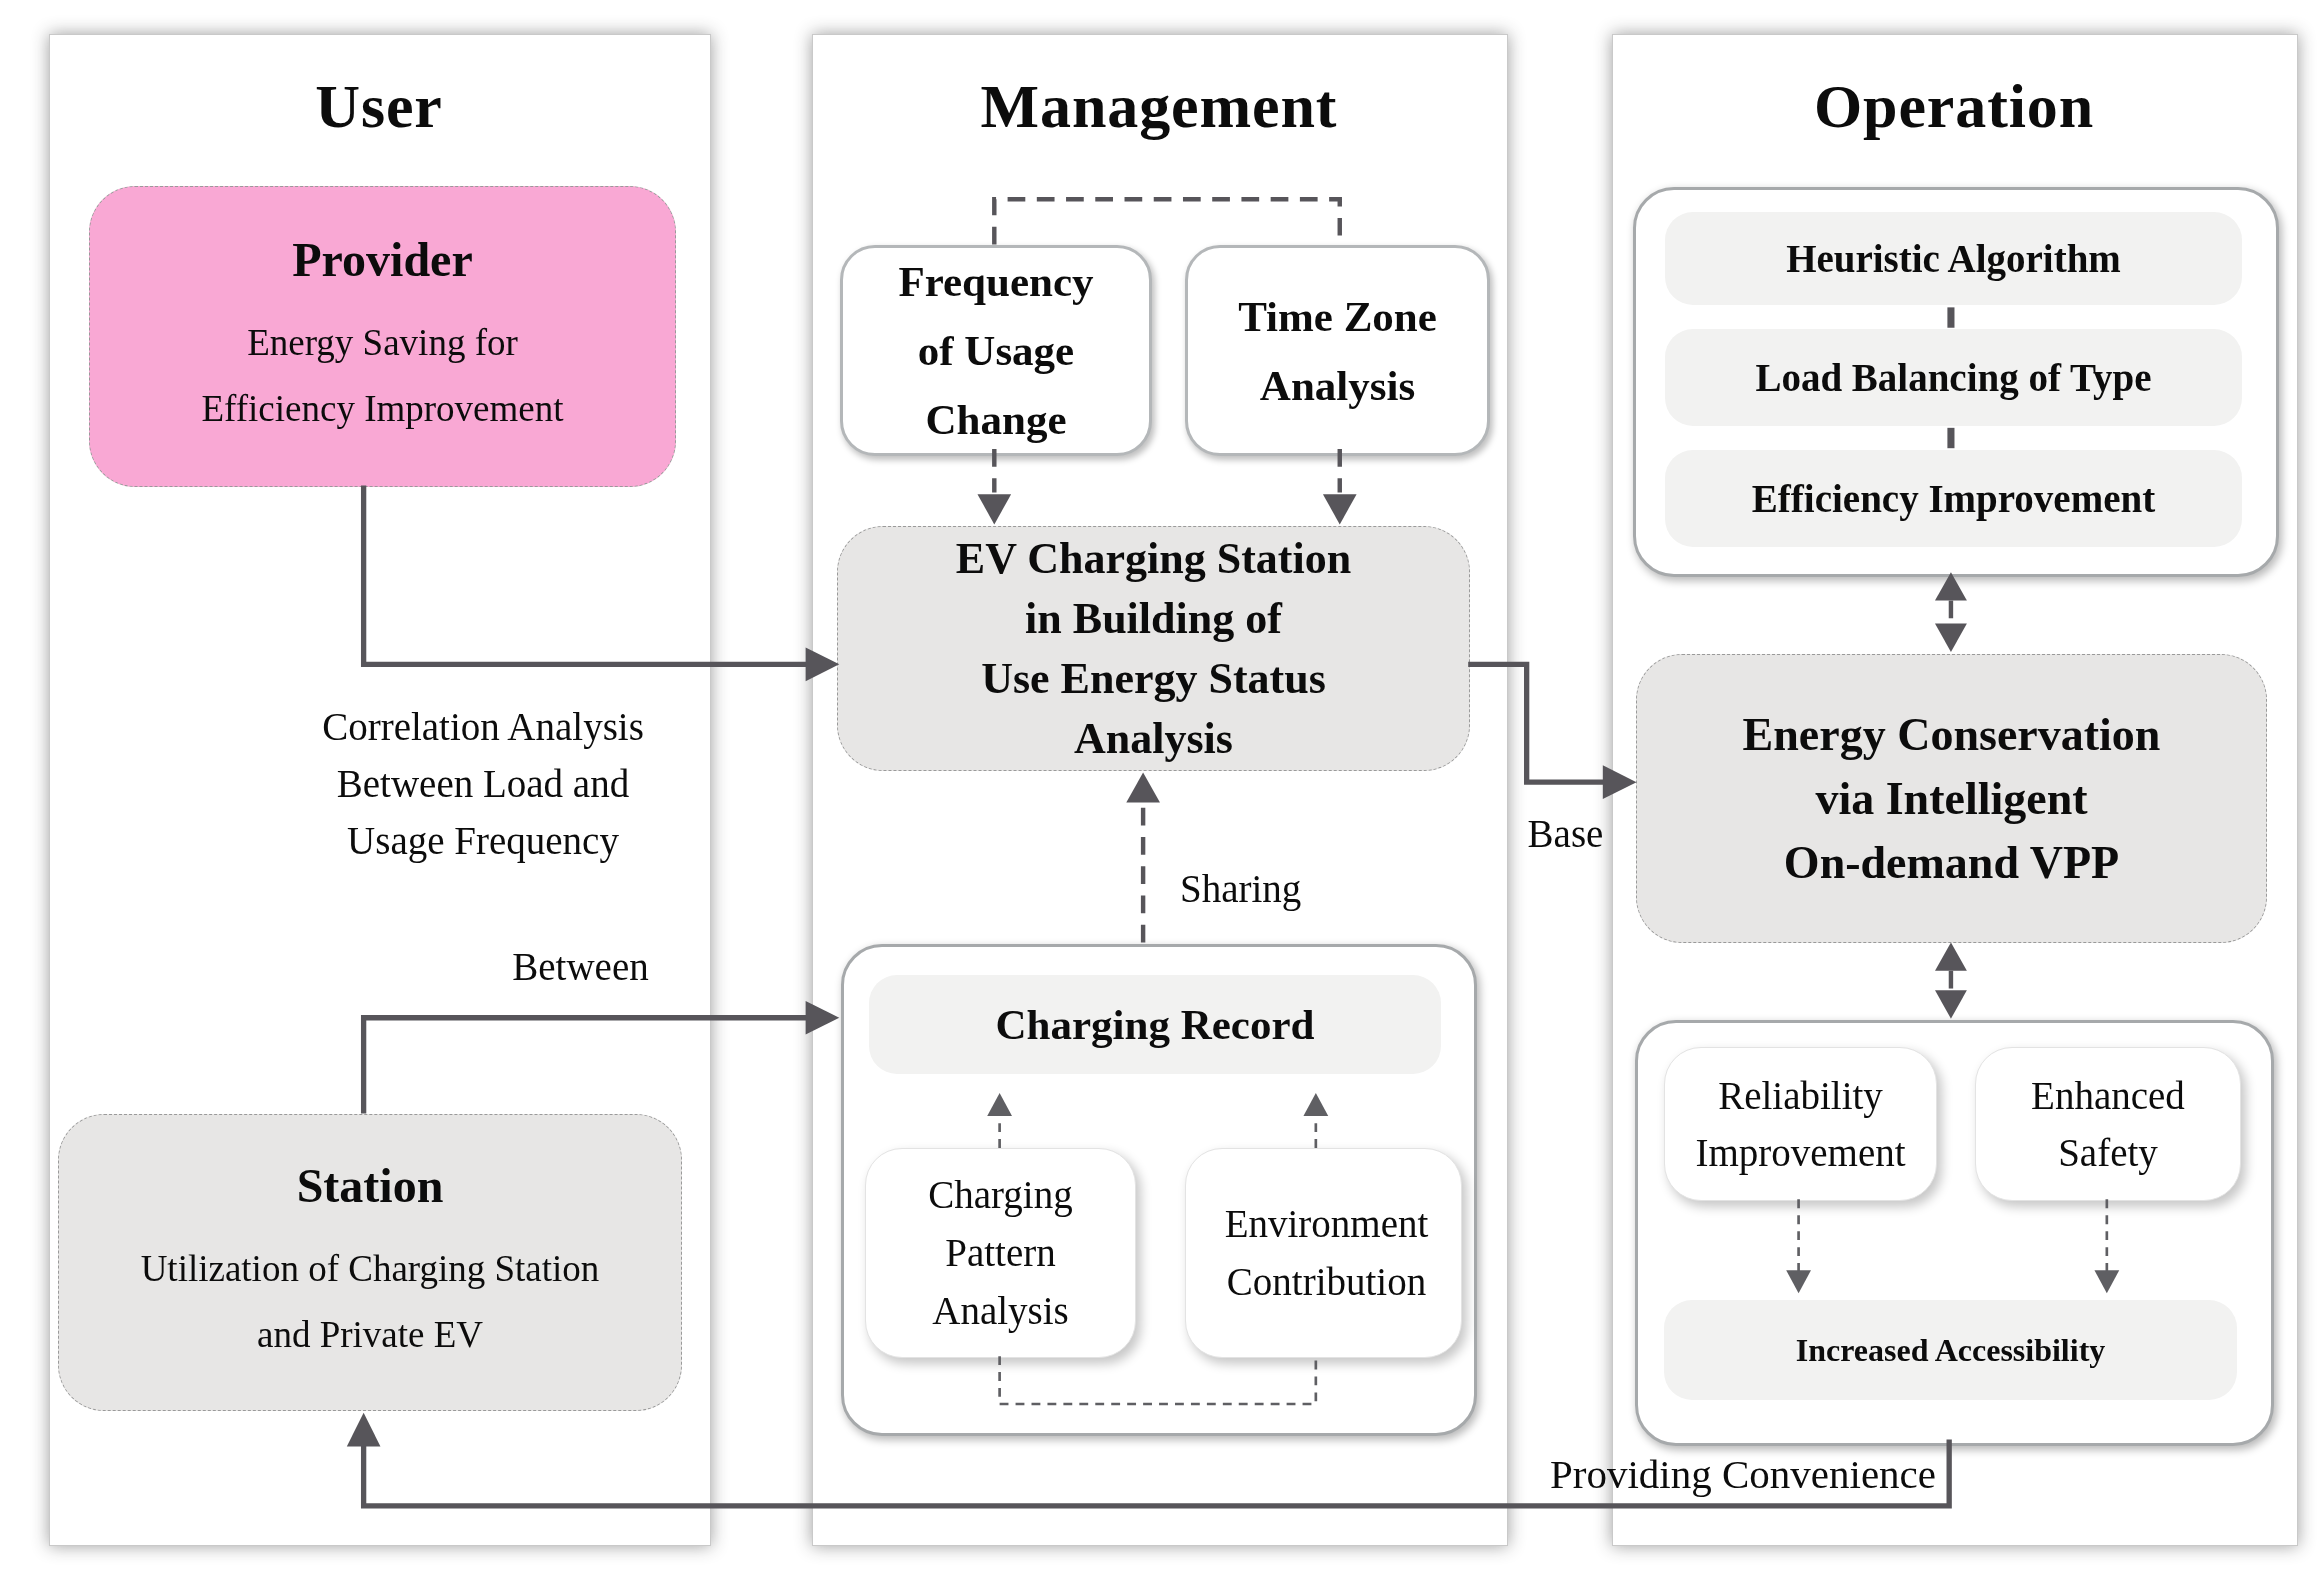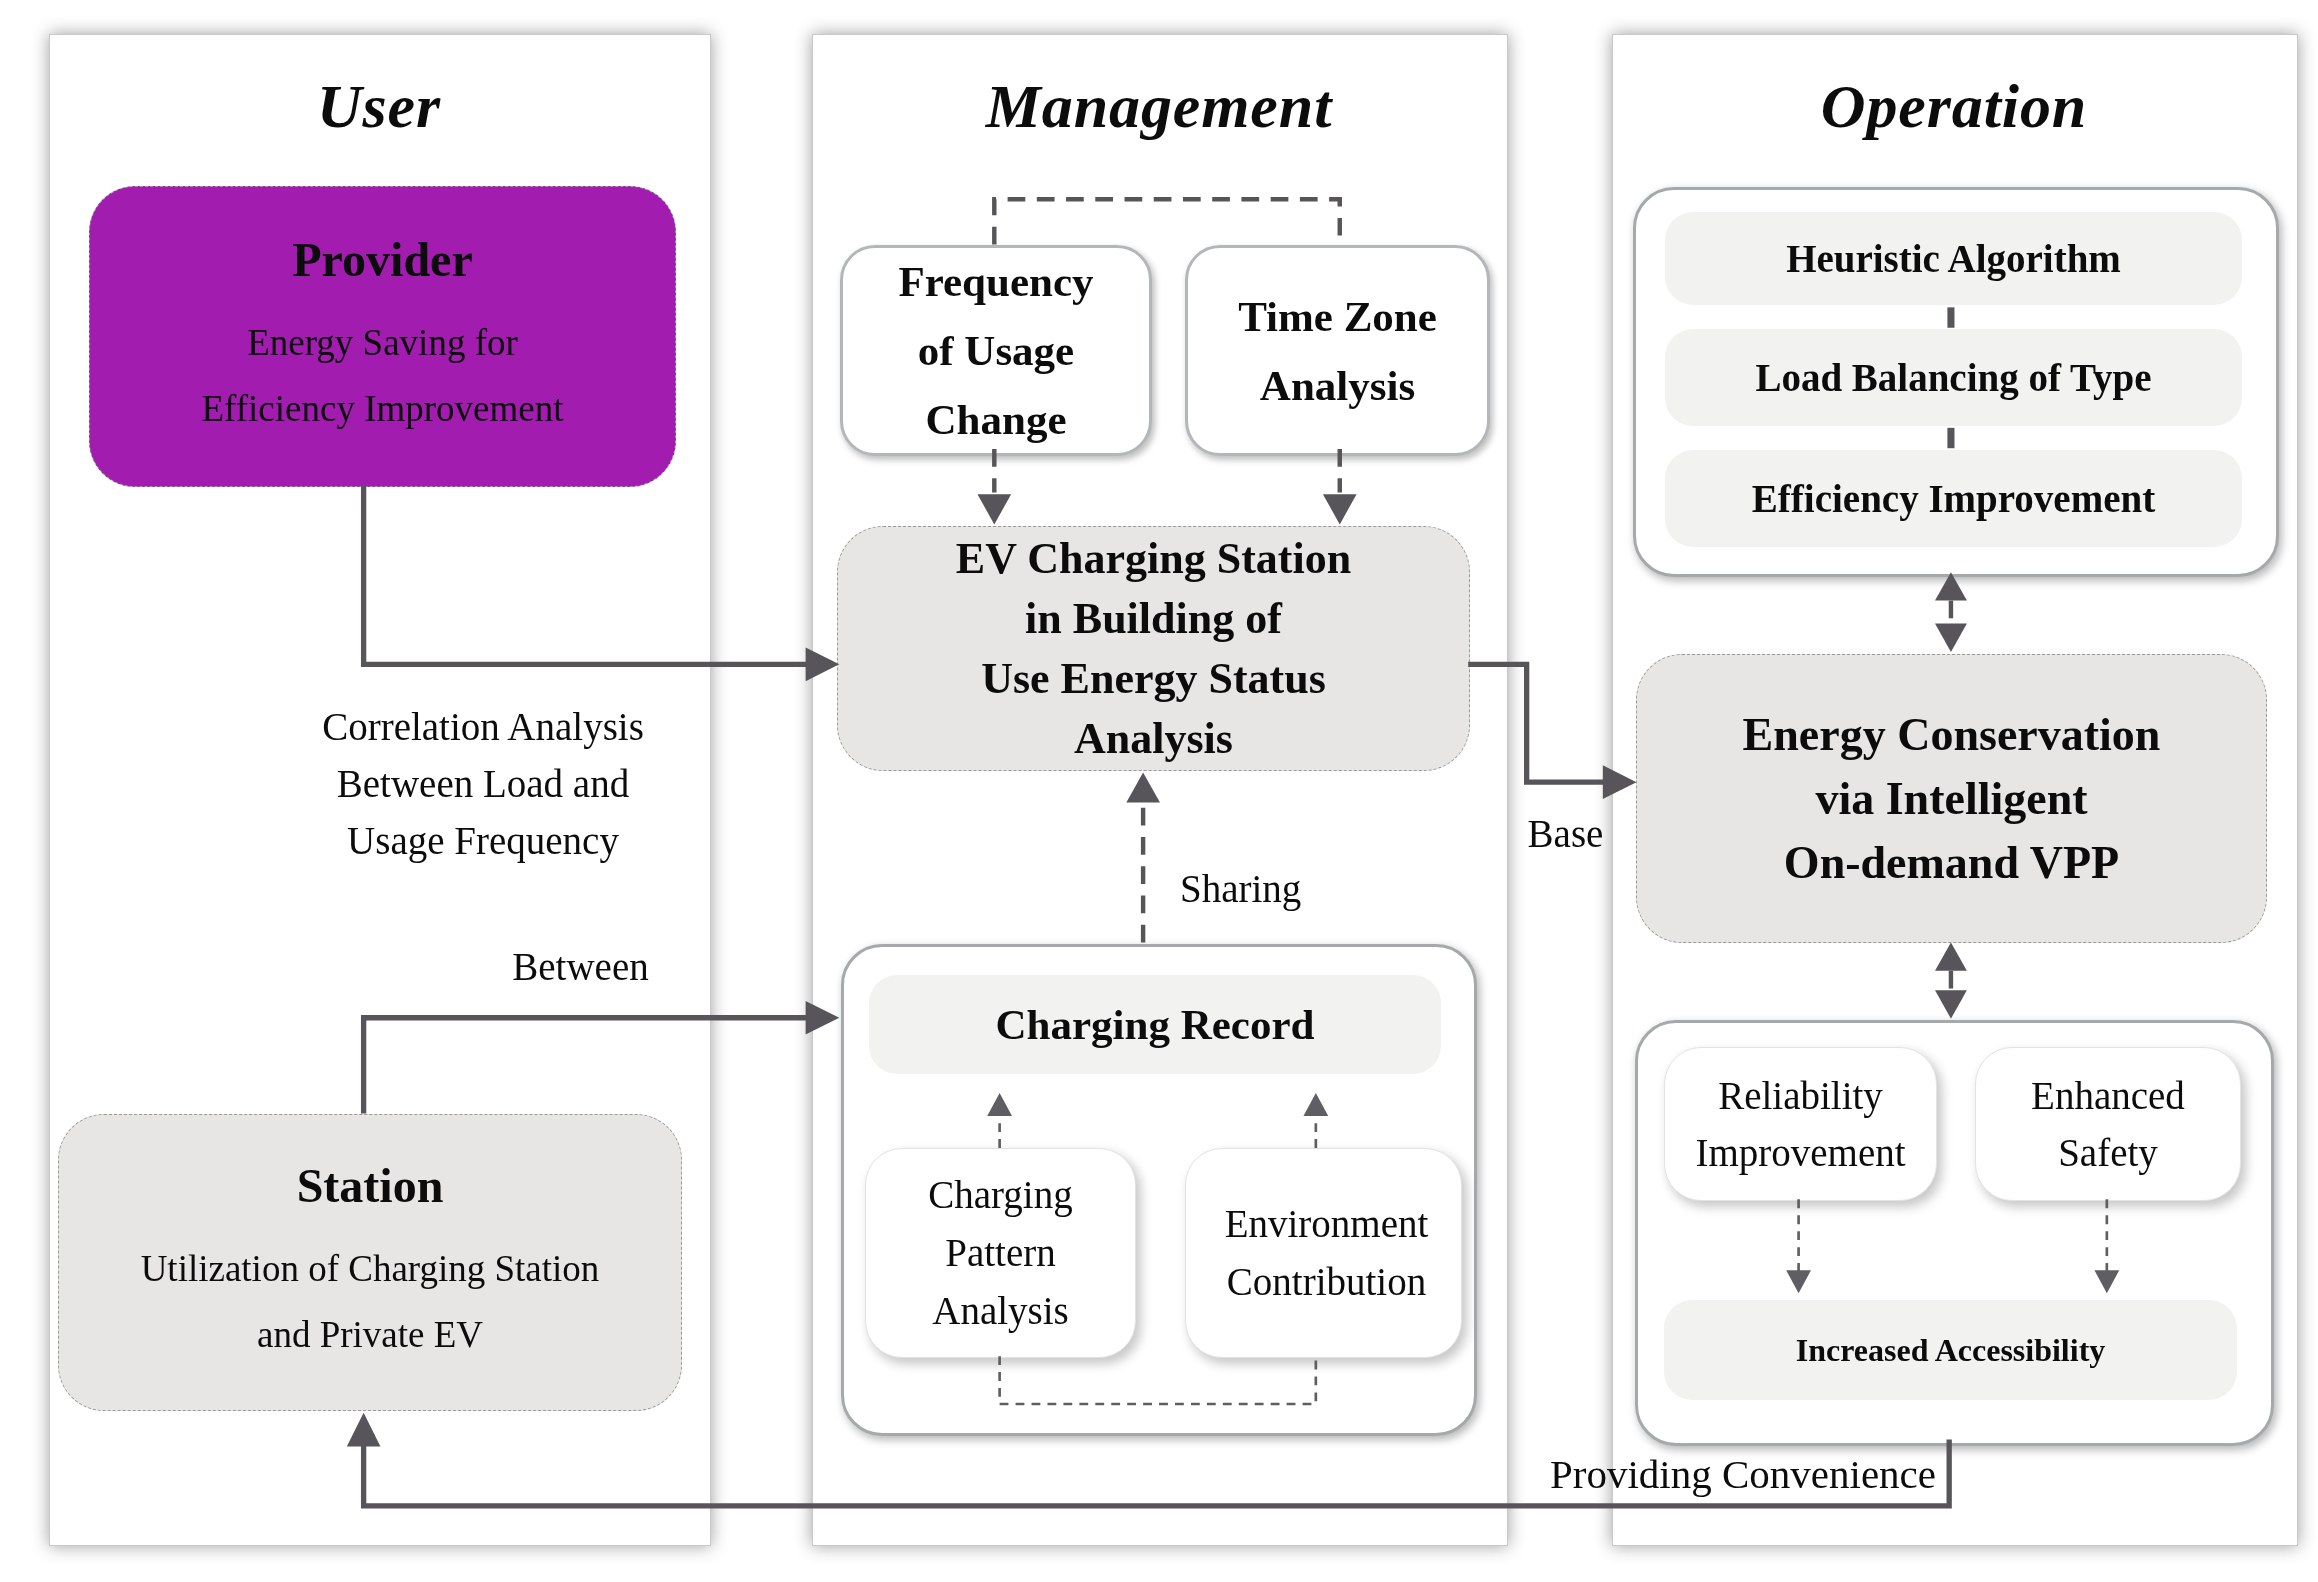--- a/index.html
+++ b/index.html
@@ -4,21 +4,21 @@
 <style>
   html,body{margin:0;padding:0;background:#fff;}
   #canvas{position:relative;width:2319px;height:1582px;background:#fff;overflow:hidden;
           font-family:"Liberation Serif","DejaVu Serif",serif;color:#0c0c0c;}
 
   .panel{position:absolute;top:34px;height:1510px;background:#fff;
          border:1.8px solid #c9c9c9;
          box-shadow:0 0 16px rgba(40,40,40,.45);}
 
   .col-title{position:absolute;top:66px;height:80px;display:flex;align-items:center;justify-content:center;
-             font-size:62px;font-weight:bold;letter-spacing:0.9px;font-style:italic;}
+             font-size:62px;font-weight:bold;letter-spacing:0.9px;}
 
   .gbox{position:absolute;background:#e7e6e5;border:1.8px dashed #9a9a9a;border-radius:46px;
         display:flex;flex-direction:column;align-items:center;justify-content:center;text-align:center;}
   .wbox{position:absolute;background:#fff;border:3.5px solid #b4b7b9;border-radius:35px;
         box-shadow:2.7px 3.5px 6.2px rgba(0,0,0,.25);
         display:flex;align-items:center;justify-content:center;text-align:center;}
   .softbox{position:absolute;background:#fff;border:0.9px solid #e3e3e3;border-radius:37px;
         box-shadow:4.4px 5.3px 10.6px rgba(0,0,0,.22);
         display:flex;align-items:center;justify-content:center;text-align:center;}
   .container{position:absolute;background:#fff;border:3.5px solid #a6a9ab;border-radius:41px;
@@ -43,21 +43,21 @@
 <div id="canvas">
 
   <div class="panel" style="left: 49px; width: 660px; border-color: rgb(201, 201, 201);"></div>
   <div class="panel" style="left: 812px; width: 694px; border-color: rgb(201, 201, 201);"></div>
   <div class="panel" style="left: 1612px; width: 684px; border-color: rgb(201, 201, 201);"></div>
 
   <div class="col-title" style="left:49px;width:660px;">User</div>
   <div class="col-title" style="left:812px;width:694px;">Management</div>
   <div class="col-title" style="left:1612px;width:684px;">Operation</div>
 
-  <div class="gbox" style="left: 89px; top: 186px; width: 585px; height: 299px; gap: 23px; background: #a21caf;">
+  <div class="gbox" style="left: 89px; top: 186px; width: 585px; height: 299px; gap: 23px; background: #f9a8d4;">
     <div style="font-size:48px;font-weight:bold;">Provider</div>
     <div class="multi" style="font-size:37px;line-height:66px;">Energy Saving for
 Efficiency Improvement</div>
   </div>
 
   <div class="gbox" style="left: 58px; top: 1114px; width: 622px; height: 295px; gap: 23px; background: rgb(231, 230, 229);">
     <div style="font-size:48px;font-weight:bold;">Station</div>
     <div class="multi" style="font-size:37px;line-height:66px;">Utilization of Charging Station
 and Private EV</div>
   </div>

